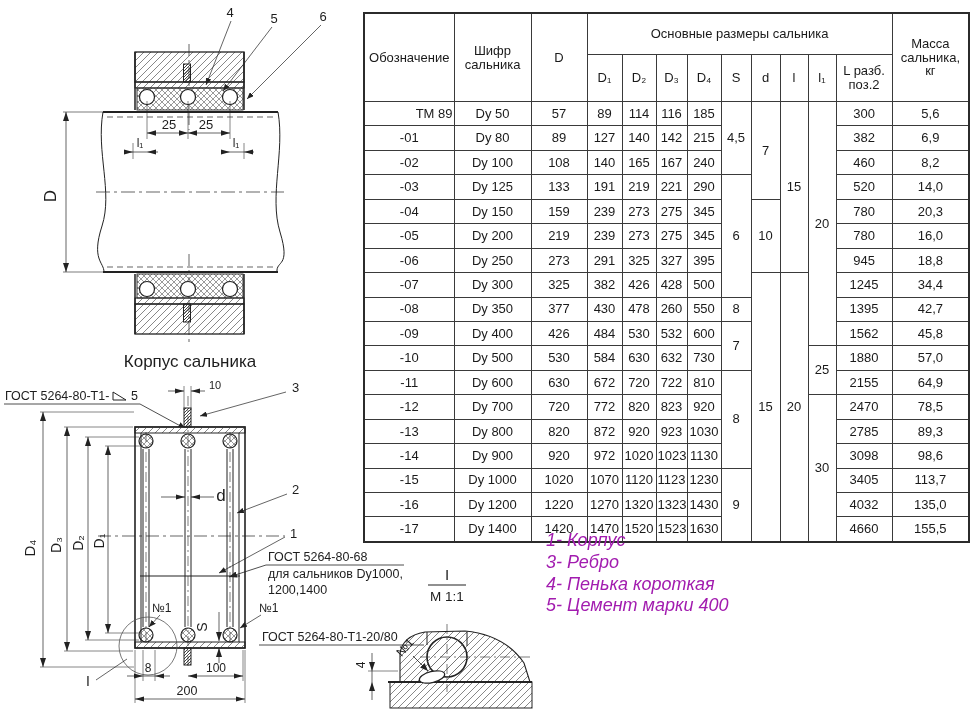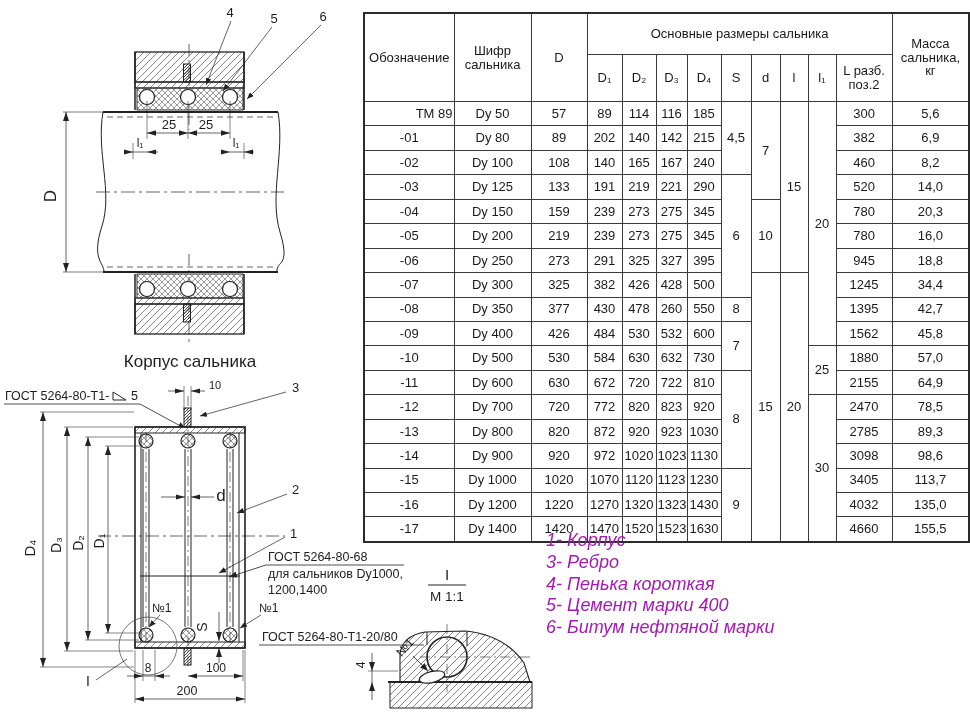--- a/index.html
+++ b/index.html
@@ -342,21 +342,21 @@
             <td rowspan="4">7</td>
             <td rowspan="7">15</td>
             <td rowspan="10">20</td>
             <td>300</td>
             <td>5,6</td>
           </tr>
           <tr>
             <td class="c-des">-01</td>
             <td>Dy 80</td>
             <td>89</td>
-            <td>202</td>
+            <td>127</td>
             <td>140</td>
             <td>142</td>
             <td>215</td>
             <td>382</td>
             <td>6,9</td>
           </tr>
           <tr>
             <td class="c-des">-02</td>
             <td>Dy 100</td>
             <td>108</td>
@@ -544,15 +544,14 @@
           </tr>
         </tbody>
     </table>
   </div>
 
   <ul class="legend">
     <li>1- Корпус</li>
     <li>3- Ребро</li>
     <li>4- Пенька короткая</li>
     <li>5- Цемент марки 400</li>
-    <li>6- Битум нефтяной марки</li>
   </ul>
 </div>
 
 </body></html>

